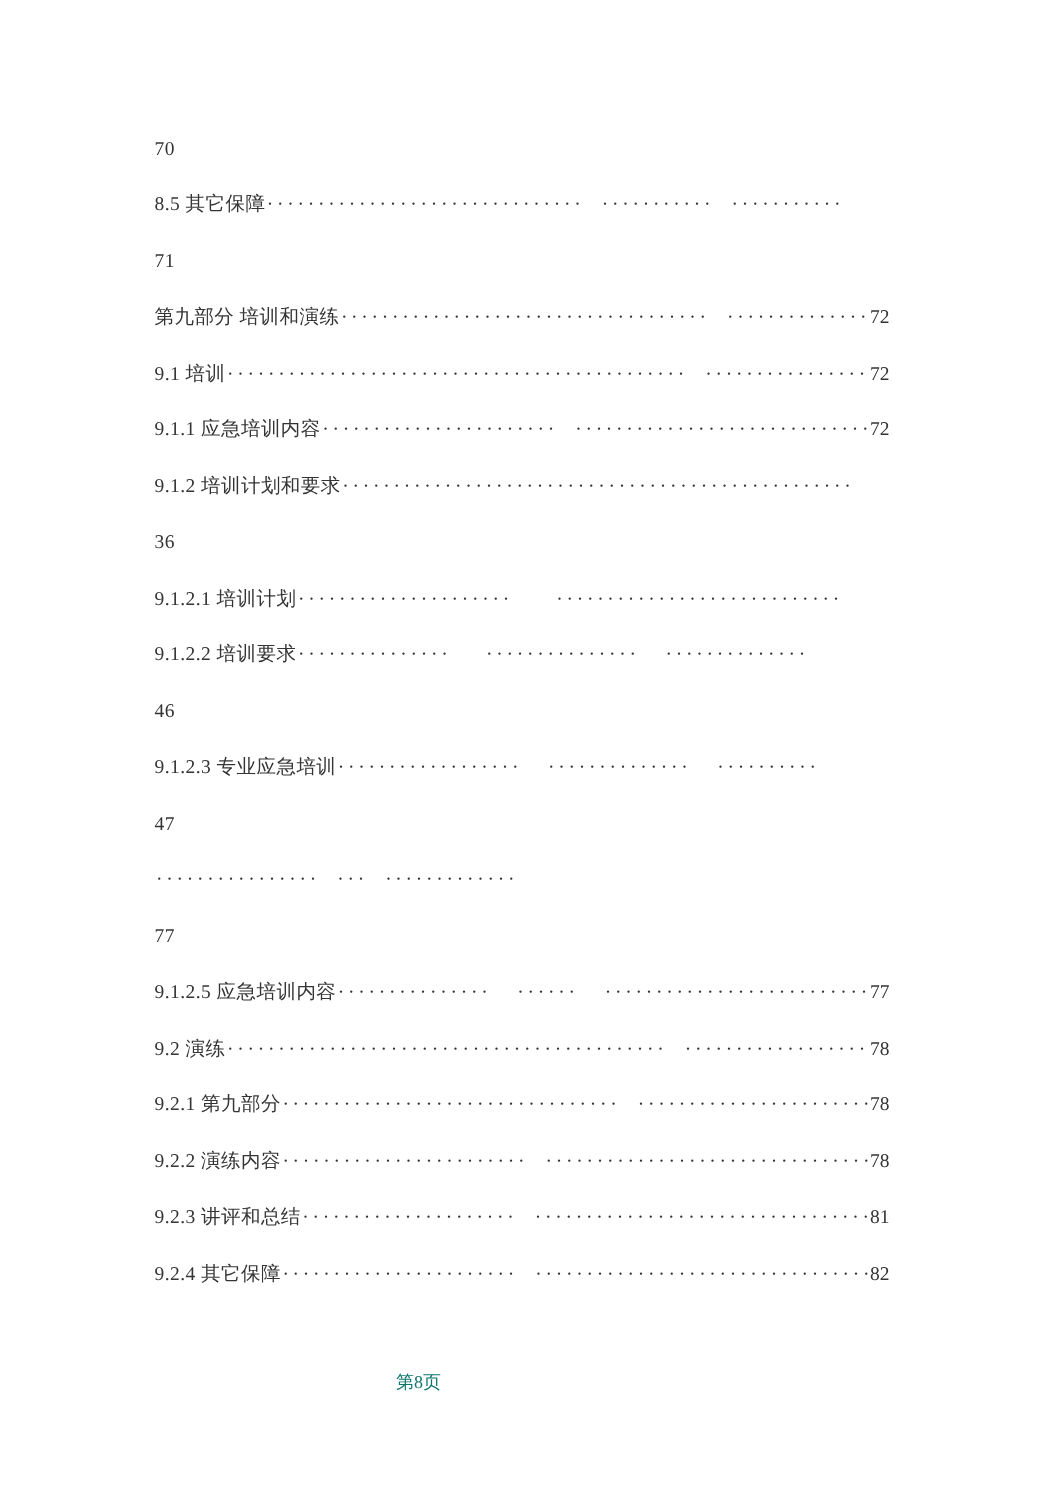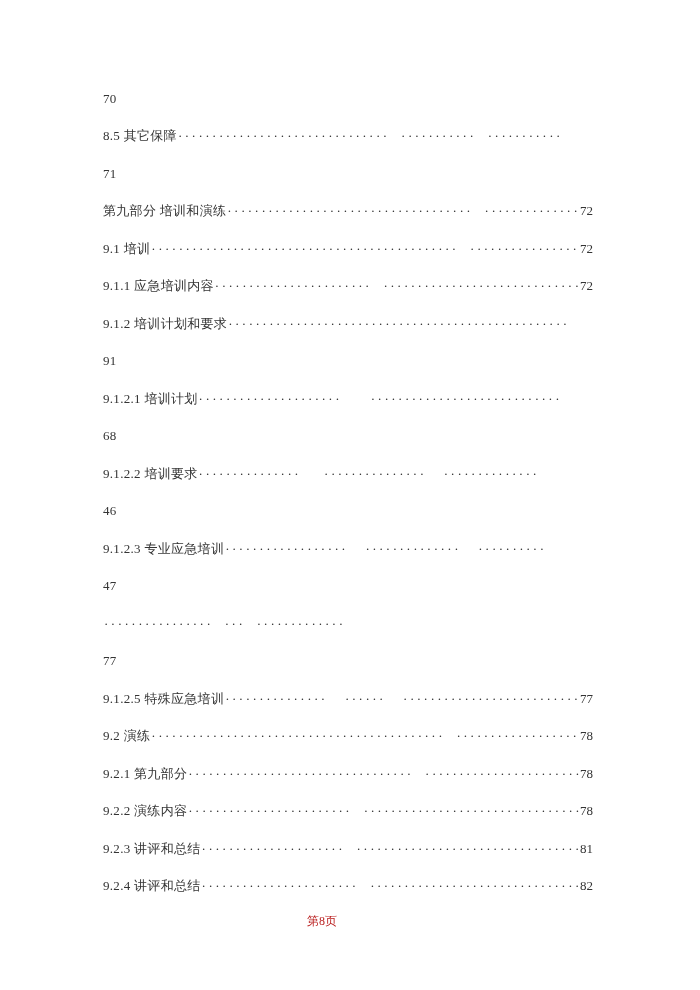--- a/index.html
+++ b/index.html
@@ -43,22 +43,21 @@
   .toc-page {
     flex: 0 0 auto;
   }
   .footer {
     position: absolute;
     left: 0;
     top: 913px;
     width: 558px;
     text-align: center;
     font-size: 12px;
-    color: #b91c1c;
-    padding-left: 43px;
+    color: #0f766e;
   }
 </style>
 </head>
 <body>
 
 <div class="page">
 
   <div class="toc">
       <div class="toc-row">
       <span class="toc-text">70</span>
@@ -89,32 +88,27 @@
       <span class="toc-text">9.1.1 应急培训内容</span>
       <span class="toc-leader">·······················  ·································</span>
       <span class="toc-page">72</span>
     </div>
       <div class="toc-row">
       <span class="toc-text">9.1.2 培训计划和要求</span>
       <span class="toc-leader">··················································</span>
       <span class="toc-page"></span>
     </div>
       <div class="toc-row">
-      <span class="toc-text">91</span>
+      <span class="toc-text">36</span>
       <span class="toc-leader"></span>
       <span class="toc-page"></span>
     </div>
       <div class="toc-row">
       <span class="toc-text">9.1.2.1 培训计划</span>
       <span class="toc-leader">·····················     ····························</span>
-      <span class="toc-page"></span>
-    </div>
-      <div class="toc-row">
-      <span class="toc-text">68</span>
-      <span class="toc-leader"></span>
       <span class="toc-page"></span>
     </div>
       <div class="toc-row">
       <span class="toc-text">9.1.2.2 培训要求</span>
       <span class="toc-leader">···············    ···············   ··············</span>
       <span class="toc-page"></span>
     </div>
       <div class="toc-row">
       <span class="toc-text">46</span>
       <span class="toc-leader"></span>
@@ -133,21 +127,21 @@
       <div class="toc-row">
       <span class="toc-leader">················  ···  ·············</span>
       <span class="toc-page"></span>
     </div>
       <div class="toc-row">
       <span class="toc-text">77</span>
       <span class="toc-leader"></span>
       <span class="toc-page"></span>
     </div>
       <div class="toc-row">
-      <span class="toc-text">9.1.2.5 特殊应急培训</span>
+      <span class="toc-text">9.1.2.5 应急培训内容</span>
       <span class="toc-leader">···············   ······   ····························</span>
       <span class="toc-page">77</span>
     </div>
       <div class="toc-row">
       <span class="toc-text">9.2 演练</span>
       <span class="toc-leader">···········································  ························</span>
       <span class="toc-page">78</span>
     </div>
       <div class="toc-row">
       <span class="toc-text">9.2.1 第九部分</span>
@@ -158,21 +152,21 @@
       <span class="toc-text">9.2.2 演练内容</span>
       <span class="toc-leader">························  ·····································</span>
       <span class="toc-page">78</span>
     </div>
       <div class="toc-row">
       <span class="toc-text">9.2.3 讲评和总结</span>
       <span class="toc-leader">·····················  ·······································</span>
       <span class="toc-page">81</span>
     </div>
       <div class="toc-row">
-      <span class="toc-text">9.2.4 讲评和总结</span>
+      <span class="toc-text">9.2.4 其它保障</span>
       <span class="toc-leader">·······················  ······································</span>
       <span class="toc-page">82</span>
     </div>
     </div>
 
   <div class="footer">
     <span>第8页</span>
   </div>
 
 </div>

